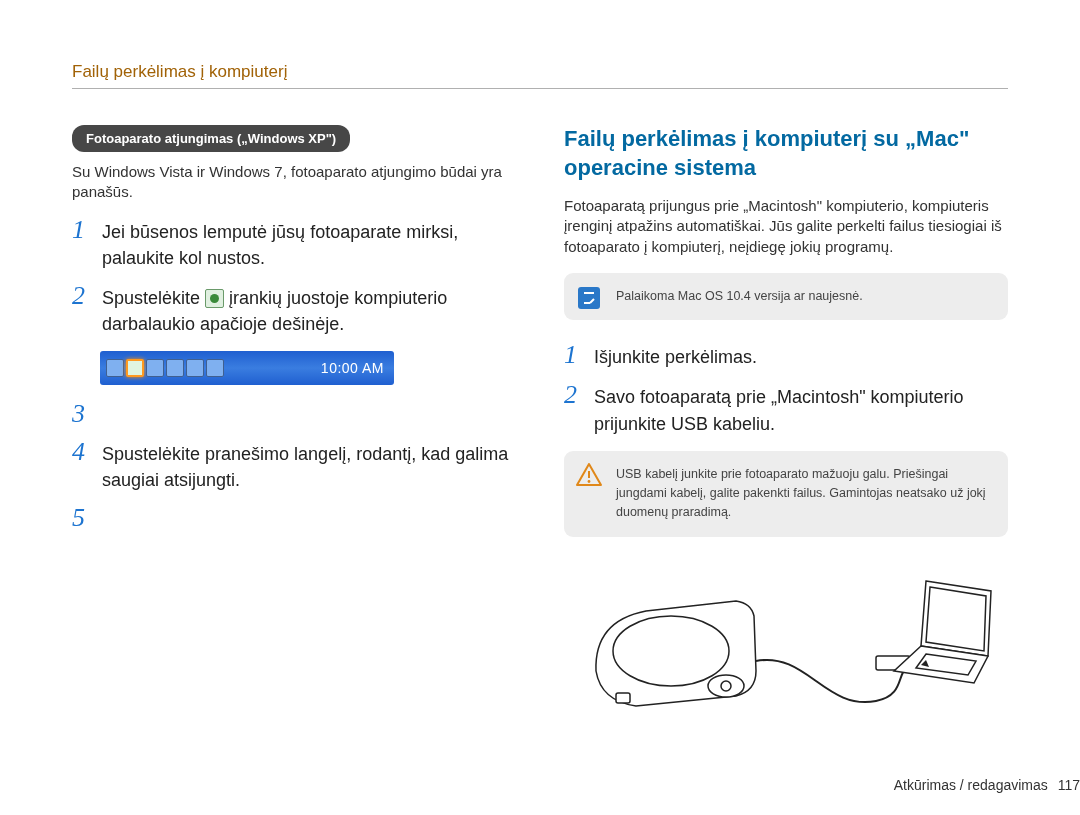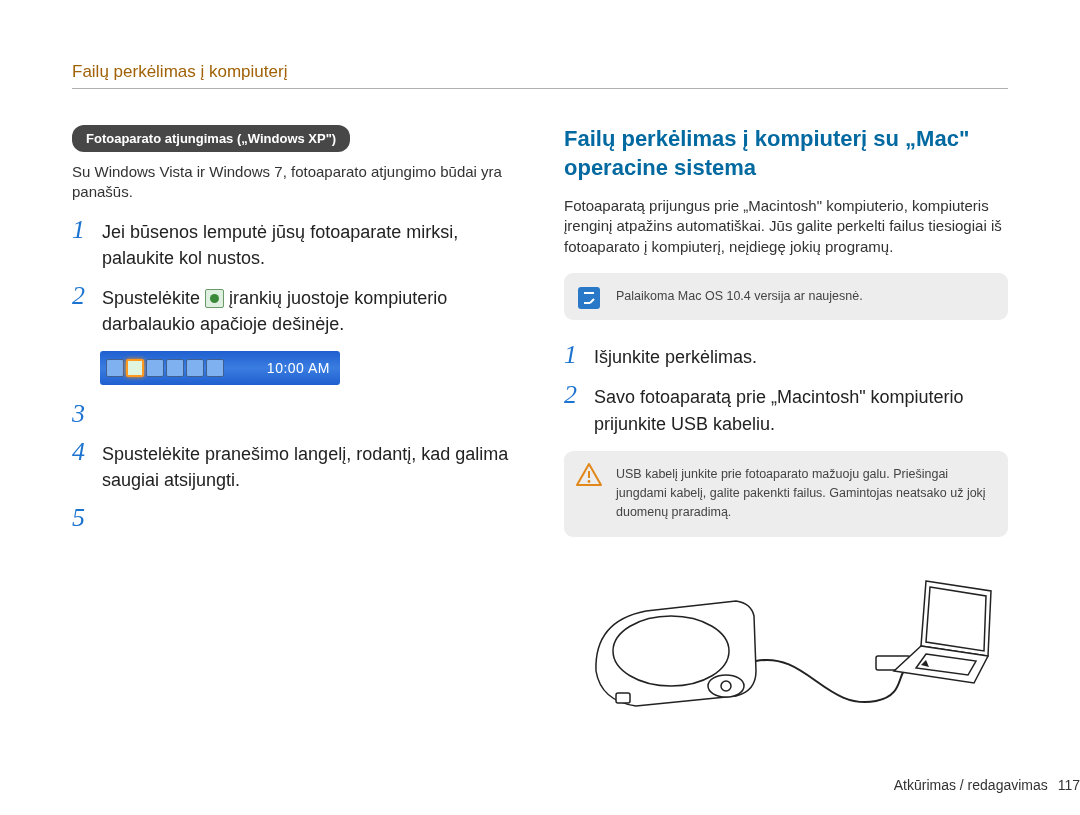--- a/index.html
+++ b/index.html
@@ -9,21 +9,21 @@
   .columns { display: flex; gap: 48px; }
   .col { flex: 1 1 0; min-width: 0; }
   .pill { display: inline-block; background: #474747; color: #fff; font-weight: bold; font-size: 13px; padding: 6px 14px; border-radius: 12px; margin-bottom: 10px; }
   .body-text { font-size: 15px; line-height: 1.35; color: #333; margin-bottom: 16px; }
   .section-title { color: #0369a1; font-size: 22px; line-height: 1.3; margin-bottom: 14px; }
   .step { display: flex; align-items: flex-start; margin-bottom: 14px; }
   .step-num { color: #1d74d0; font-size: 26px; font-style: italic; font-family: Georgia, 'Times New Roman', serif; width: 30px; flex-shrink: 0; line-height: 1; margin-top: -2px; }
   .step-text { font-size: 18px; line-height: 1.45; color: #222; flex: 1; }
   .inline-icon { display: inline-block; width: 19px; height: 19px; background: #e0f0e0; border: 1px solid #6a9a6a; border-radius: 2px; vertical-align: -4px; position: relative; }
   .inline-icon::after { content:""; position:absolute; left:4px; top:4px; width:9px; height:9px; background:#3a8a3a; border-radius:50%; }
-  .taskbar-img { margin: 4px 0 18px 28px; width: 240px; height: 34px; background: linear-gradient(#1f5fd0, #3a7de0 50%, #1f5fd0); border-radius: 3px; display:flex; align-items:center; position:relative; }
+  .taskbar-img { margin: 4px 0 18px 28px; width: 294px; height: 34px; background: linear-gradient(#1f5fd0, #3a7de0 50%, #1f5fd0); border-radius: 3px; display:flex; align-items:center; position:relative; }
   .taskbar-img .tray { display:flex; gap:2px; margin-left:6px; }
   .taskbar-img .tic { width:18px; height:18px; background:#7fb0f0; border:1px solid #406090; border-radius:2px; }
   .taskbar-img .highlight { border:2px solid #ff9a20; background: #e0f5e0; box-shadow: 0 0 4px #ff8a00; }
   .taskbar-img .clock { margin-left:auto; margin-right:10px; color:#fff; font-size:14px; letter-spacing:0.5px; }
   .note-box { background: #ededed; border-radius: 9px; padding: 14px 14px 14px 52px; position: relative; margin-bottom: 24px; }
   .note-box .note-icon { position:absolute; left:14px; top:14px; width:22px; height:22px; border-radius:3px; display:flex; align-items:center; justify-content:center; font-size:13px; color:#fff; }
   .note-info { background:#2a78c8; }
   .note-warn .warn-svg { position:absolute; left:12px; top:12px; }
   .note-text { font-size: 12.5px; line-height: 1.55; color: #444; }
   .usb-illus { margin: 18px auto 0; width: 420px; height: 160px; position: relative; }

